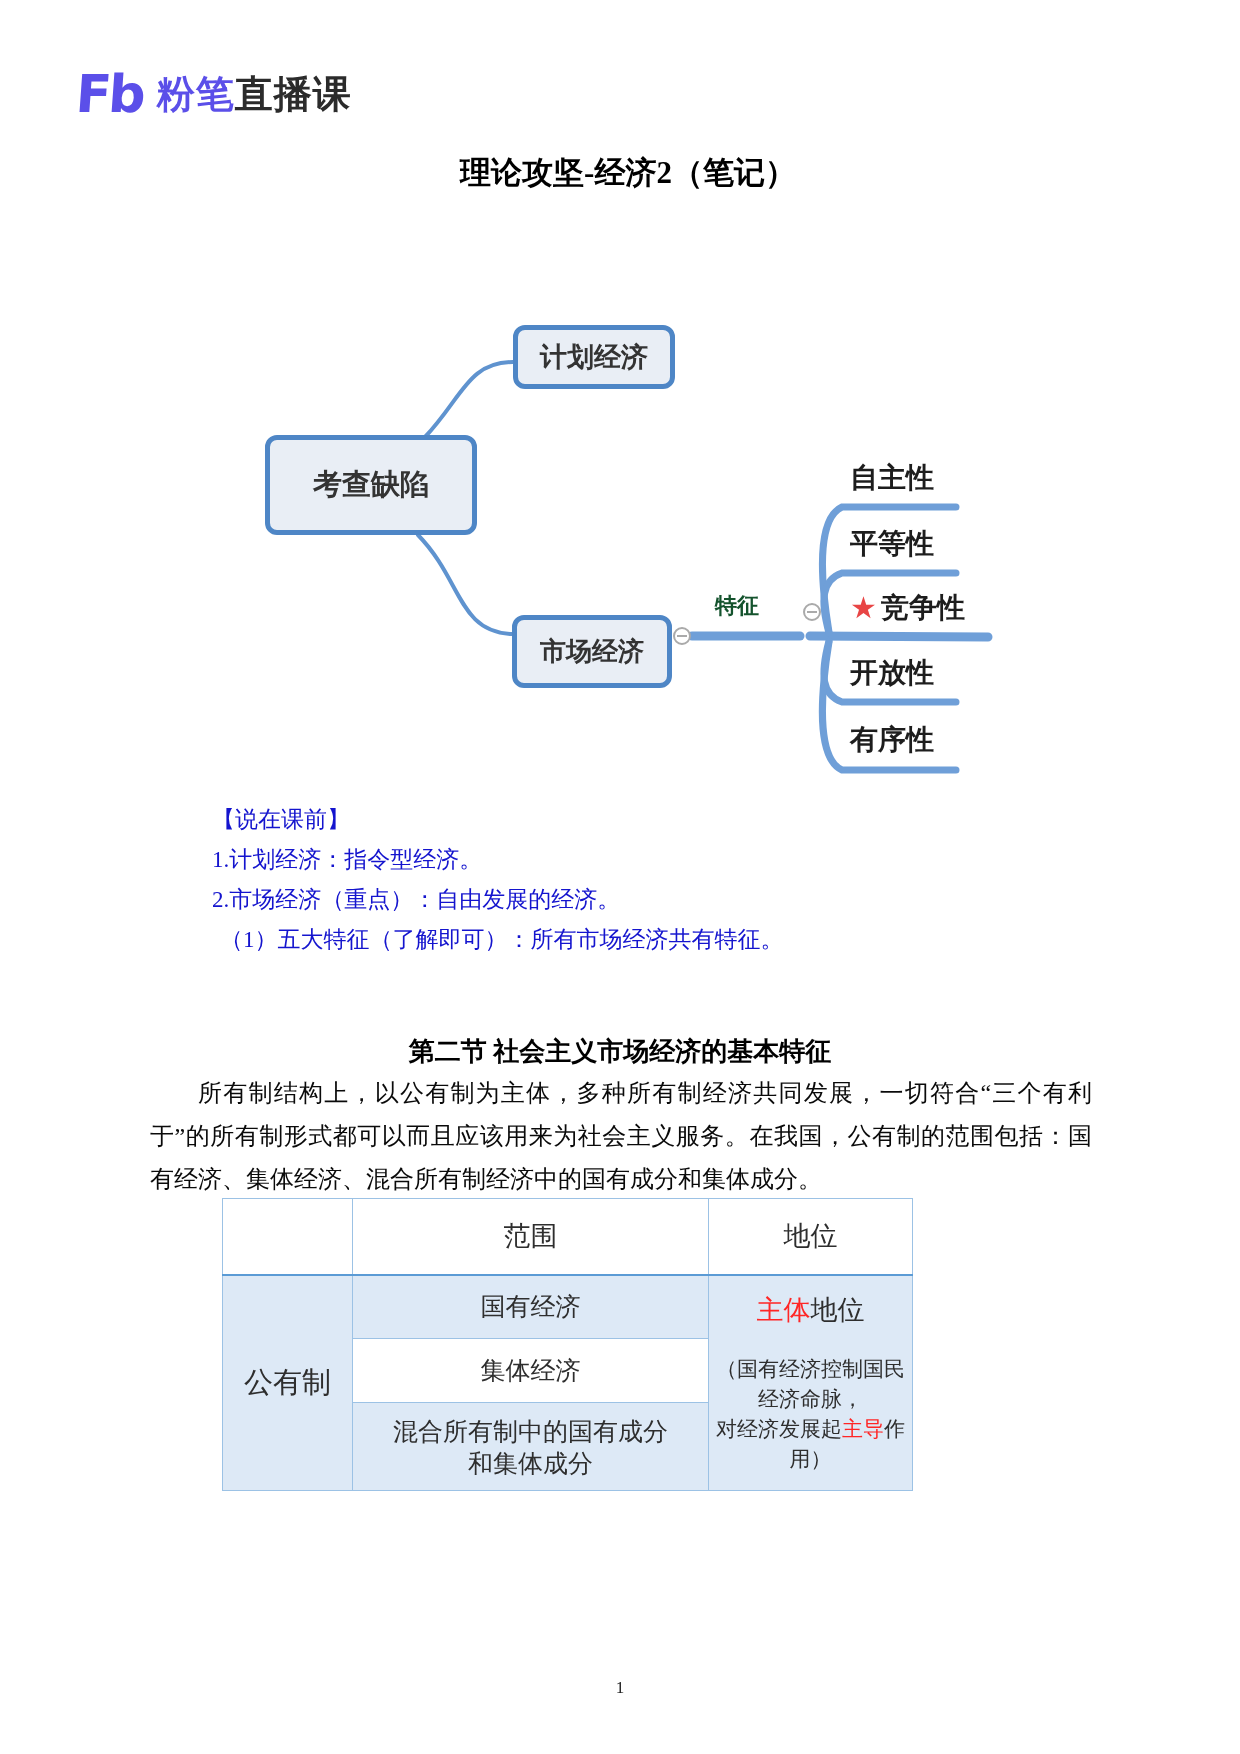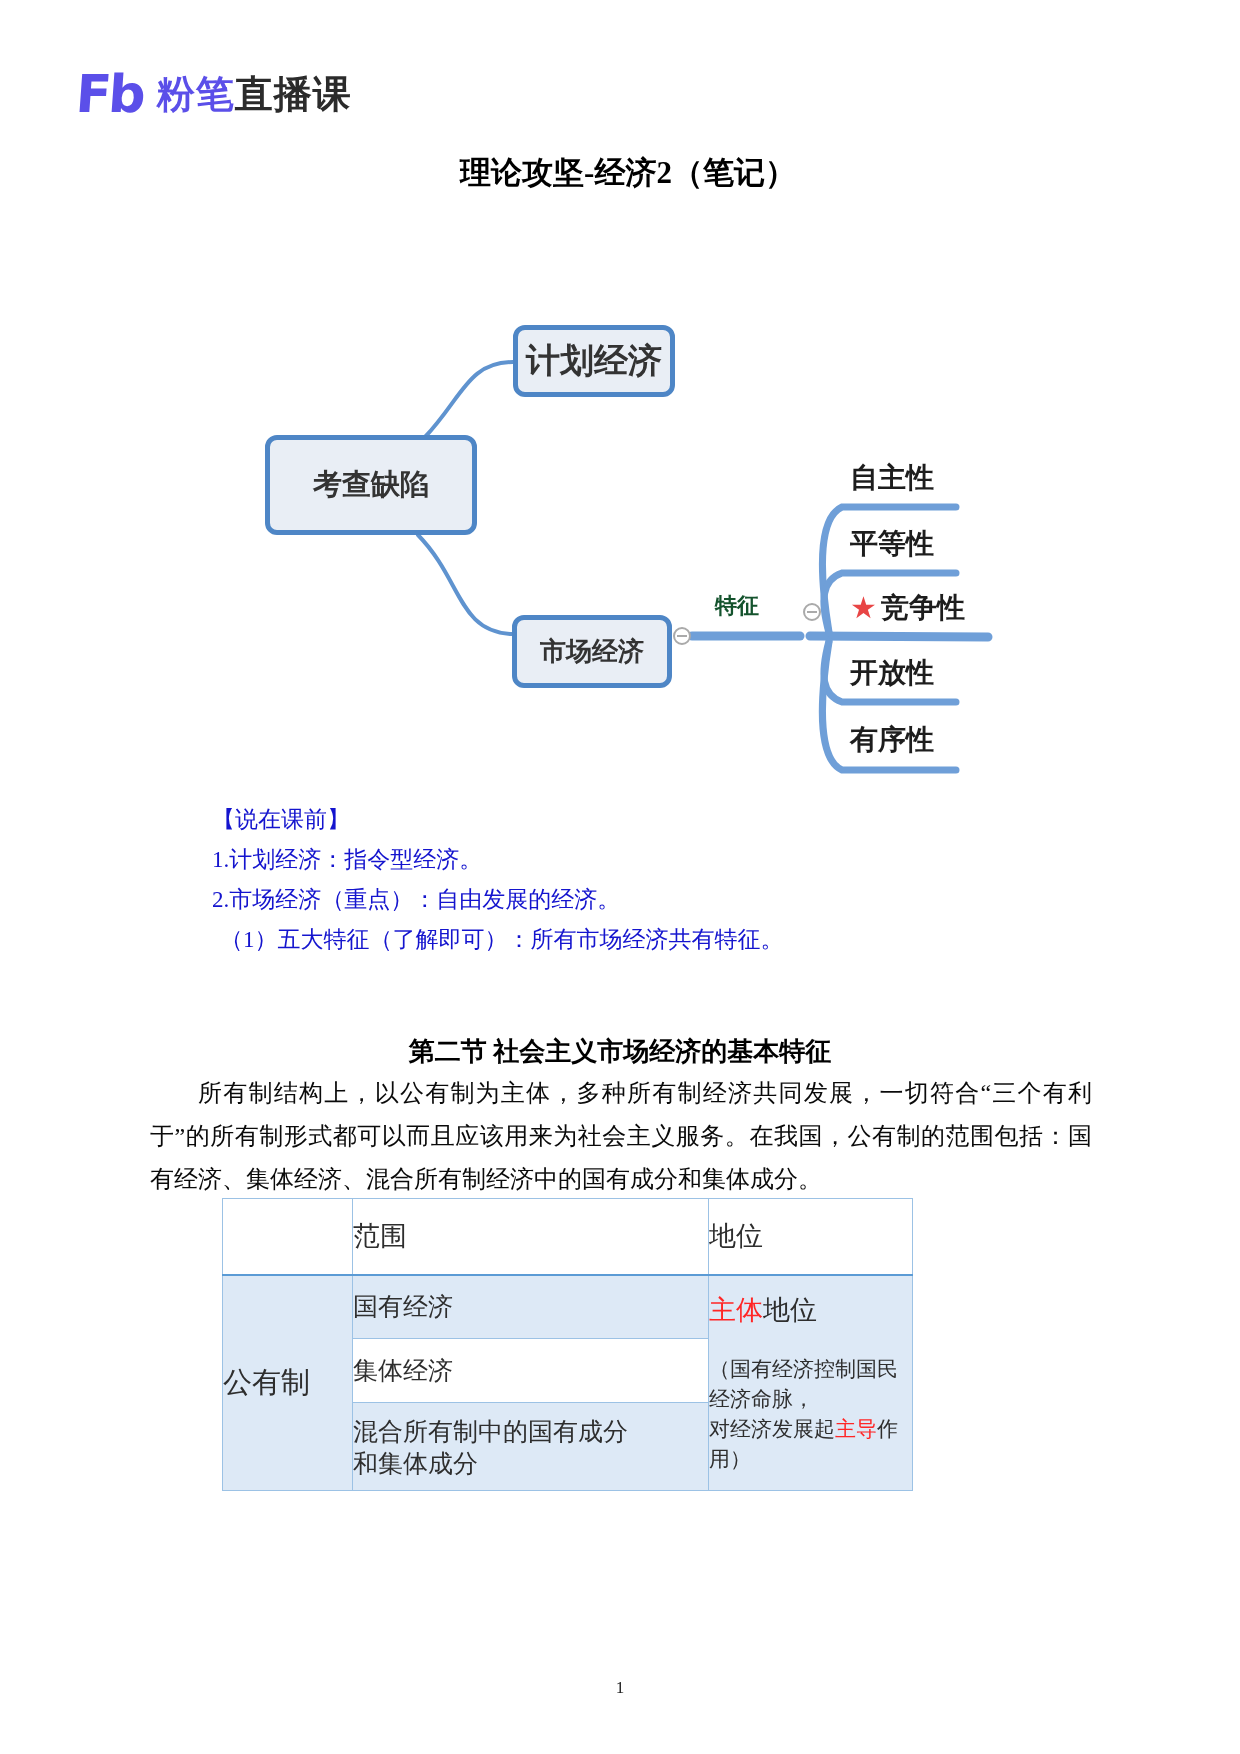--- a/index.html
+++ b/index.html
@@ -27,21 +27,21 @@
   
   .mindmap{position:absolute;left:150px;top:255px;width:950px;height:545px;}
   .mindmap svg{position:absolute;left:0;top:0;}
   .mm-node{
     position:absolute;display:flex;align-items:center;justify-content:center;
     border:5px solid #4e86c6;border-radius:12px;background:#e9eef5;
     font-family:"Liberation Sans","DejaVu Sans",sans-serif;
     font-weight:bold;color:#333;box-sizing:border-box;
   }
   .mm-root{left:115px;top:180px;width:212px;height:100px;font-size:29px;}
-  .mm-plan{left:363px;top:70px;width:162px;height:72px;font-size:34px;}
+  .mm-plan{left:363px;top:70px;width:162px;height:64px;font-size:27px;}
   .mm-market{left:362px;top:360px;width:160px;height:73px;font-size:26px;}
   .mm-feature-label{
     position:absolute;left:565px;top:336px;width:80px;
     font-family:"Liberation Sans","DejaVu Sans",sans-serif;
     font-weight:bold;font-size:22px;color:#14532d;
   }
   .mm-leaf{
     position:absolute;left:700px;white-space:nowrap;
     font-family:"Liberation Sans","DejaVu Sans",sans-serif;
     font-weight:bold;font-size:28px;color:#1d1d1d;
@@ -65,21 +65,21 @@
   .body-para{
     position:absolute;left:150px;top:1072px;width:942px;margin:0;
     font-size:24px;line-height:43px;text-align:justify;text-indent:2em;color:#0a0a0a;
   }
   
   .ownership-table{
     position:absolute;left:222px;top:1198px;border-collapse:collapse;
     font-family:"Liberation Sans","DejaVu Sans",sans-serif;color:#2e2e2e;
   }
   .ownership-table td{
-    border:1.5px solid #9cc2e5;text-align:left;vertical-align:middle;
+    border:1.5px solid #9cc2e5;text-align:center;vertical-align:middle;
     padding:0;box-sizing:border-box;
   }
   .ownership-table tr.hdr td{border-bottom:2.5px solid #5b9bd5;height:76px;font-size:27px;}
   .col-label{width:130px;}
   .col-scope{width:356px;}
   .col-status{width:204px;}
   .cell-blue{background:#dde9f6;}
   .cell-white{background:#ffffff;}
   .row-scope{height:64px;font-size:25px;}
   .row-scope-tall{height:88px;font-size:25px;line-height:32px;border-radius:21px;}

